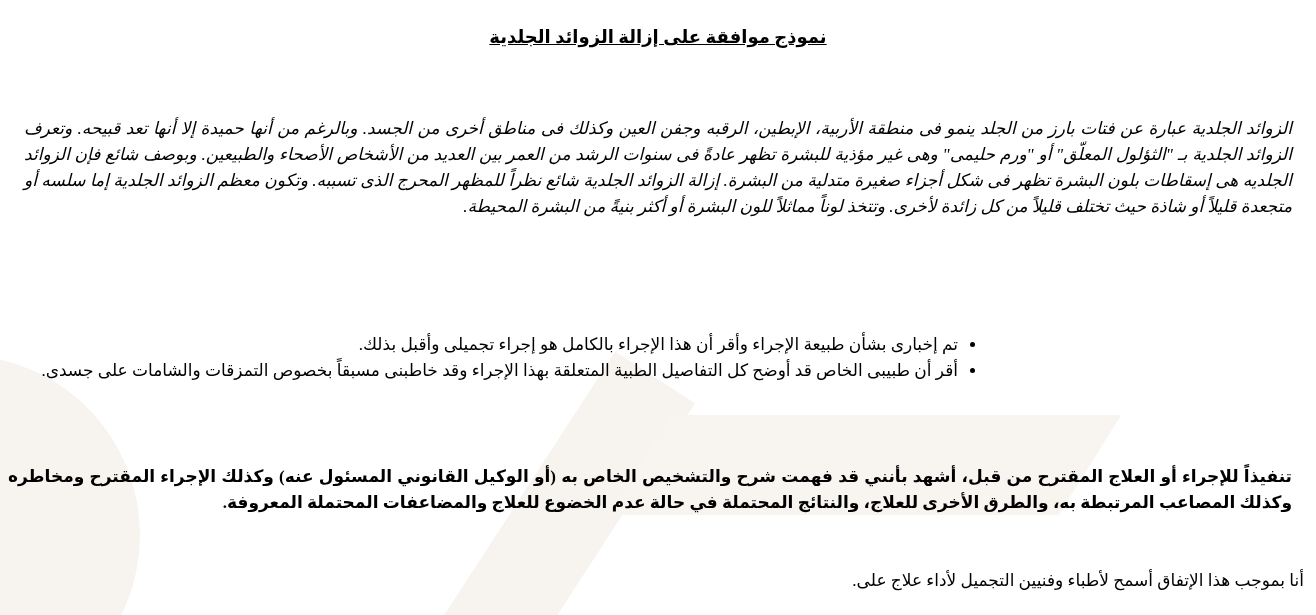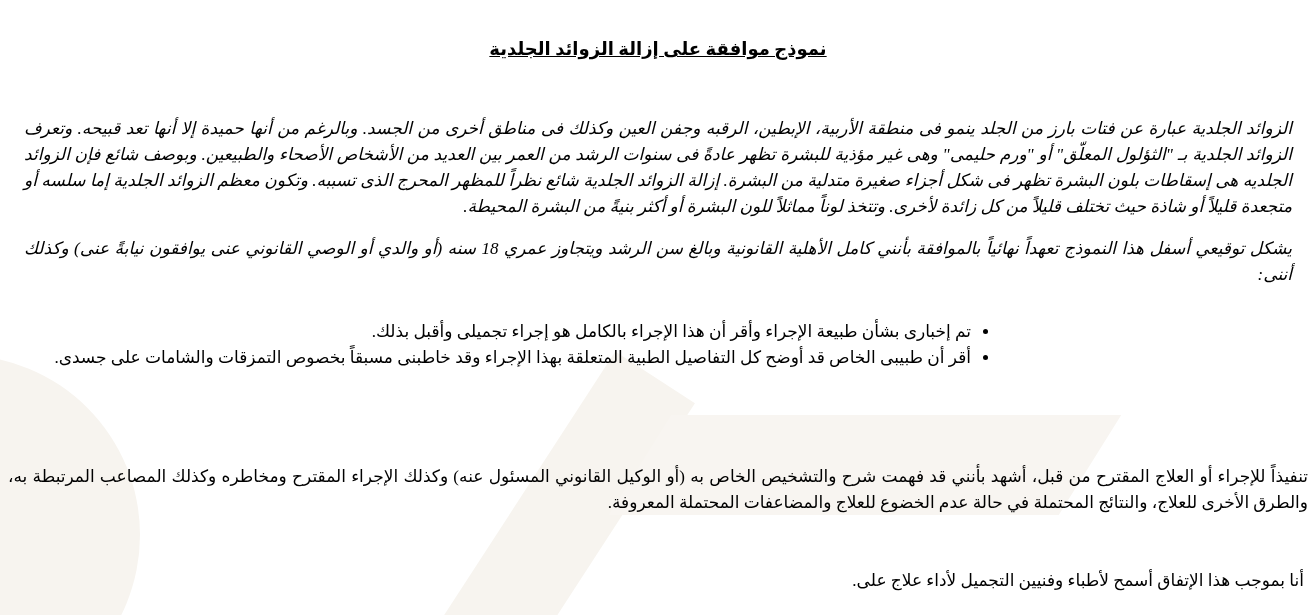--- a/index.html
+++ b/index.html
@@ -62,56 +62,57 @@
   }
   .doc-title {
     position: absolute;
     top: 24px;
     right: 0;
     left: 0;
     text-align: center;
     font-size: 18px;
     font-weight: bold;
     text-decoration: underline;
-    margin: 12px;
+    margin: 0;
   }
   .intro-block {
     position: absolute;
     top: 100px;
     right: 8px;
     left: 8px;
   }
   .intro-block p {
     margin: 16px;
     text-align: justify;
     font-style: italic;
   }
   .bullets-block {
     position: absolute;
     top: 316px;
     right: 0;
     left: 0;
   }
   .bullets-block ul {
-    margin: 3px;
+    margin: 16px;
     padding: 0 342px 0 10px;
     list-style: disc;
   }
   .bullets-block li {
     margin: 0;
   }
   .minor-note {
     margin: 2px 8px 0 8px;
     text-align: right;
   }
   .ack-block {
     position: absolute;
     top: 464px;
-    right: 8px;
+    right: 24px;
     left: 8px;
+    font-weight: bold;
   }
   .ack-block p {
     margin: 0;
     text-align: justify;
   }
   .close-block {
     position: absolute;
     top: 568px;
     right: 12px;
     left: 0;
@@ -129,21 +130,20 @@
   <div class="wm-diagonal"></div>
   <div class="wm-bar"></div>
 </div>
 
 <div class="doc">
 
   <h1 class="doc-title">نموذج موافقة على إزالة الزوائد الجلدية</h1>
 
   <div class="intro-block">
     <p>الزوائد الجلدية عبارة عن فتات بارز من الجلد ينمو فى منطقة الأربية، الإبطين، الرقبه وجفن العين وكذلك فى مناطق أخرى من الجسد. وبالرغم من أنها حميدة إلا أنها تعد قبيحه. وتعرف الزوائد الجلدية بـ "الثؤلول المعلّق" أو "ورم حليمى" وهى غير مؤذية للبشرة تظهر عادةً فى سنوات الرشد من العمر بين العديد من الأشخاص الأصحاء والطبيعين. وبوصف شائع فإن الزوائد الجلديه هى إسقاطات بلون البشرة تظهر فى شكل أجزاء صغيرة متدلية من البشرة. إزالة الزوائد الجلدية شائع نظراً للمظهر المحرج الذى تسببه. وتكون معظم الزوائد الجلدية إما سلسه أو متجعدة قليلاً أو شاذة حيث تختلف قليلاً من كل زائدة لأخرى. وتتخذ لوناً مماثلاً للون البشرة أو أكثر بنيةً من البشرة المحيطة.</p>
-    <p>يشكل توقيعي أسفل هذا النموذج تعهداً نهائياً بالموافقة بأنني كامل الأهلية القانونية وبالغ سن الرشد ويتجاوز عمري 18 سنه (أو والدي أو الوصي القانوني عنى يوافقون نيابةً عنى) وكذلك أننى:</p>
   </div>
 
   <div class="bullets-block">
     <ul>
       <li>تم إخبارى بشأن طبيعة الإجراء وأقر أن هذا الإجراء بالكامل هو إجراء تجميلى وأقبل بذلك.</li>
       <li>أقر أن طبيبى الخاص قد أوضح كل التفاصيل الطبية المتعلقة بهذا الإجراء وقد خاطبنى مسبقاً بخصوص التمزقات والشامات على جسدى.</li>
     </ul>
   </div>
 
   <div class="ack-block">

